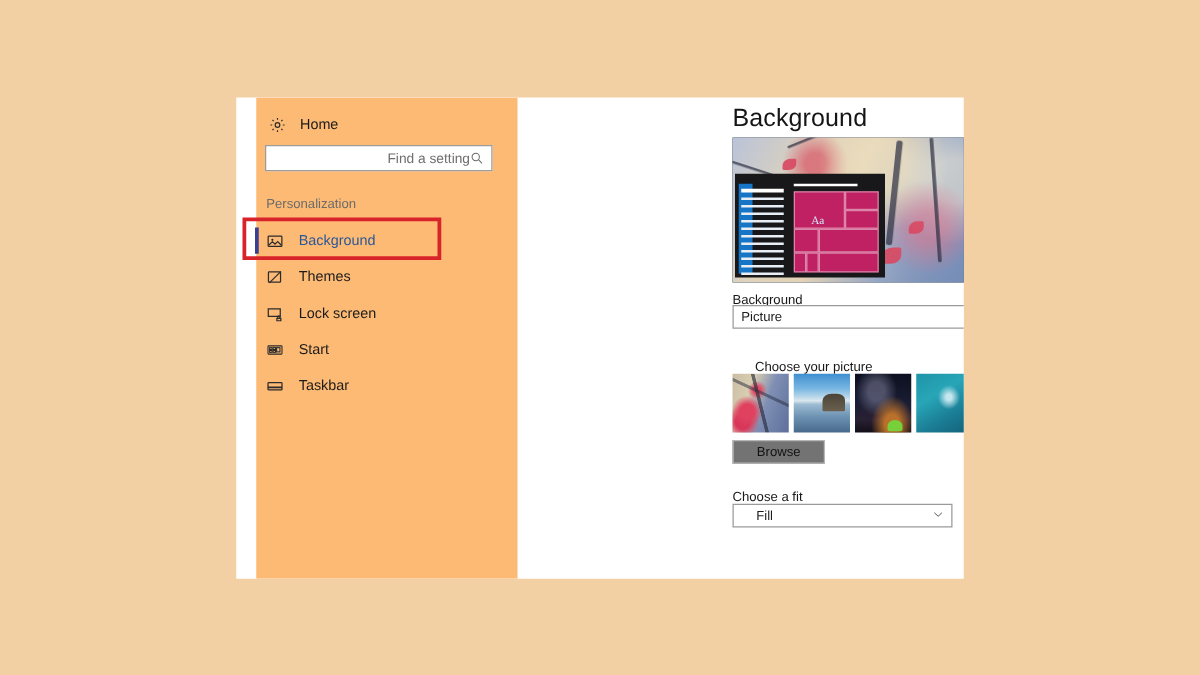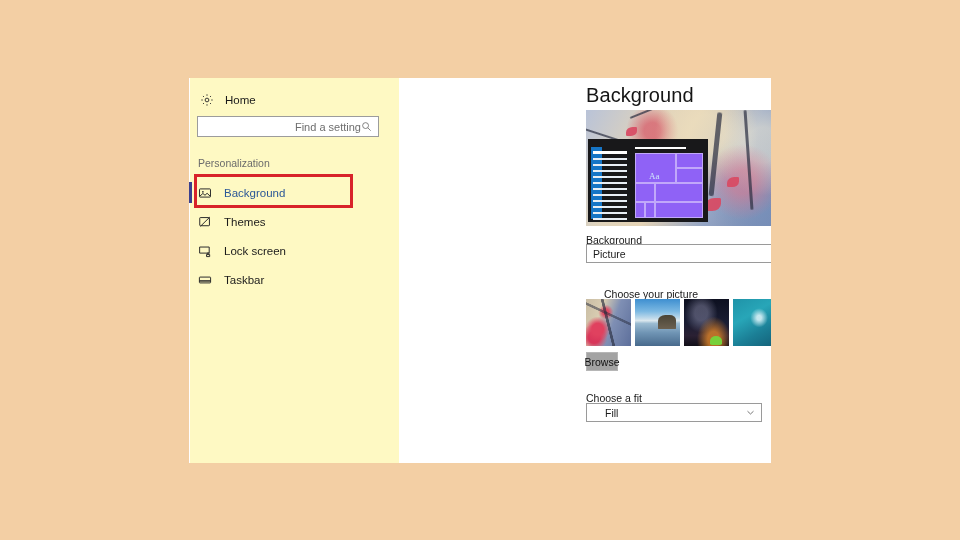--- a/index.html
+++ b/index.html
@@ -23,24 +23,24 @@
     top: 78px;
     width: 582px;
     height: 385px;
     background: #ffffff;
     overflow: hidden;
   }
 
   
   #sidebar {
     position: absolute;
-    left: 1px; top: 0;
+    left: 16px; top: 0;
     width: 209px;
     height: 100%;
-    background: #fef9c3;
+    background: #fdba74;
     padding-left: 14px;
   }
 
   .home-row {
     position: absolute;
     left: 10px;
     top: 11px;
     display: flex;
     align-items: center;
     gap: 11px;
@@ -203,21 +203,21 @@
   .pv-lines i {
     display: block;
     height: 2px;
     background: #e8eef5;
     margin-bottom: 4px;
   }
   .pv-lines i:first-child { background:#ffffff; height:3px; }
   .pv-tilearea {
     position: absolute;
     left: 47px; top: 14px; right: 5px; bottom: 4px;
-    background: #8b5cf6;
+    background: #be185d;
   }
   .pv-tiletop {
     position: absolute; left: 47px; top: 8px; right: 22px;
     height: 2px; background: #ffffff;
   }
   .pv-tilearea b {
     position: absolute;
     display: block;
     border: 1px solid rgba(255,255,255,.45);
     background: rgba(255,255,255,.04);
@@ -294,22 +294,22 @@
     content:""; position:absolute; left:58%; bottom:2%; width:26%; height:20%;
     background:#77d03a; border-radius:50% 50% 18% 18%;
   }
   .t4 { background:
       radial-gradient(ellipse at 58% 40%, rgba(225,245,250,.85) 0 6%, rgba(225,245,250,0) 24%),
       linear-gradient(150deg,#1f93a8 0%, #28a6b8 35%, #1b7f96 66%, #135f77 100%); }
 
   #browse-button {
     position: absolute;
     left: 188px; top: 274px;
-    width: 32px; height: 19px;
-    background: #a3a3a3;
+    width: 74px; height: 19px;
+    background: #737373;
     border: 1px solid #b6b6b6;
     font-family: "Liberation Sans", sans-serif;
     font-size: 10.5px;
     color: #121212;
     display: flex; align-items: center; justify-content: center;
     cursor: pointer;
   }
 
   #label-choose-fit { left: 188px; top: 314px; }
   #combo-fit { left: 188px; top: 325px; width: 176px; padding-left: 18px; }
@@ -374,20 +374,34 @@
         <span>
           <svg class="icon-svg" width="14" height="14" viewBox="0 0 24 24" fill="none" stroke="#2b2b2b" stroke-width="1.7">
             <path d="M2.8 5.2h16.4v10.4H2.8z"></path>
             <path d="M14.6 18.2h5.4v3.4h-5.4z"></path>
             <path d="M15.8 18.2v-1.7a1.5 1.5 0 013 0v1.7"></path>
           </svg>
         </span>
         <span class="nav-label">Lock screen</span>
       </div>
 
+      <div class="nav-item">
+
+        <span>
+          <svg class="icon-svg" width="14" height="14" viewBox="0 0 24 24" fill="none" stroke="#2b2b2b" stroke-width="1.5">
+            <rect x="2.4" y="6.4" width="19.2" height="11.2" rx="1"></rect>
+            <rect x="4.6" y="8.8" width="3.4" height="2.6"></rect>
+            <rect x="9.4" y="8.8" width="3.4" height="2.6"></rect>
+            <rect x="14.2" y="8.8" width="4.6" height="5.8"></rect>
+            <rect x="4.6" y="12.6" width="3.4" height="2.6"></rect>
+            <rect x="9.4" y="12.6" width="3.4" height="2.6"></rect>
+          </svg>
+        </span>
+        <span class="nav-label">Start</span>
+      </div>
 
       <div class="nav-item">
 
         <span>
           <svg class="icon-svg" width="14" height="14" viewBox="0 0 24 24" fill="none" stroke="#2b2b2b" stroke-width="1.7">
             <rect x="2.4" y="7" width="19.2" height="10" rx="1"></rect>
             <path d="M2.4 13.6h19.2" stroke-width="2.6"></path>
           </svg>
         </span>
         <span class="nav-label">Taskbar</span>

